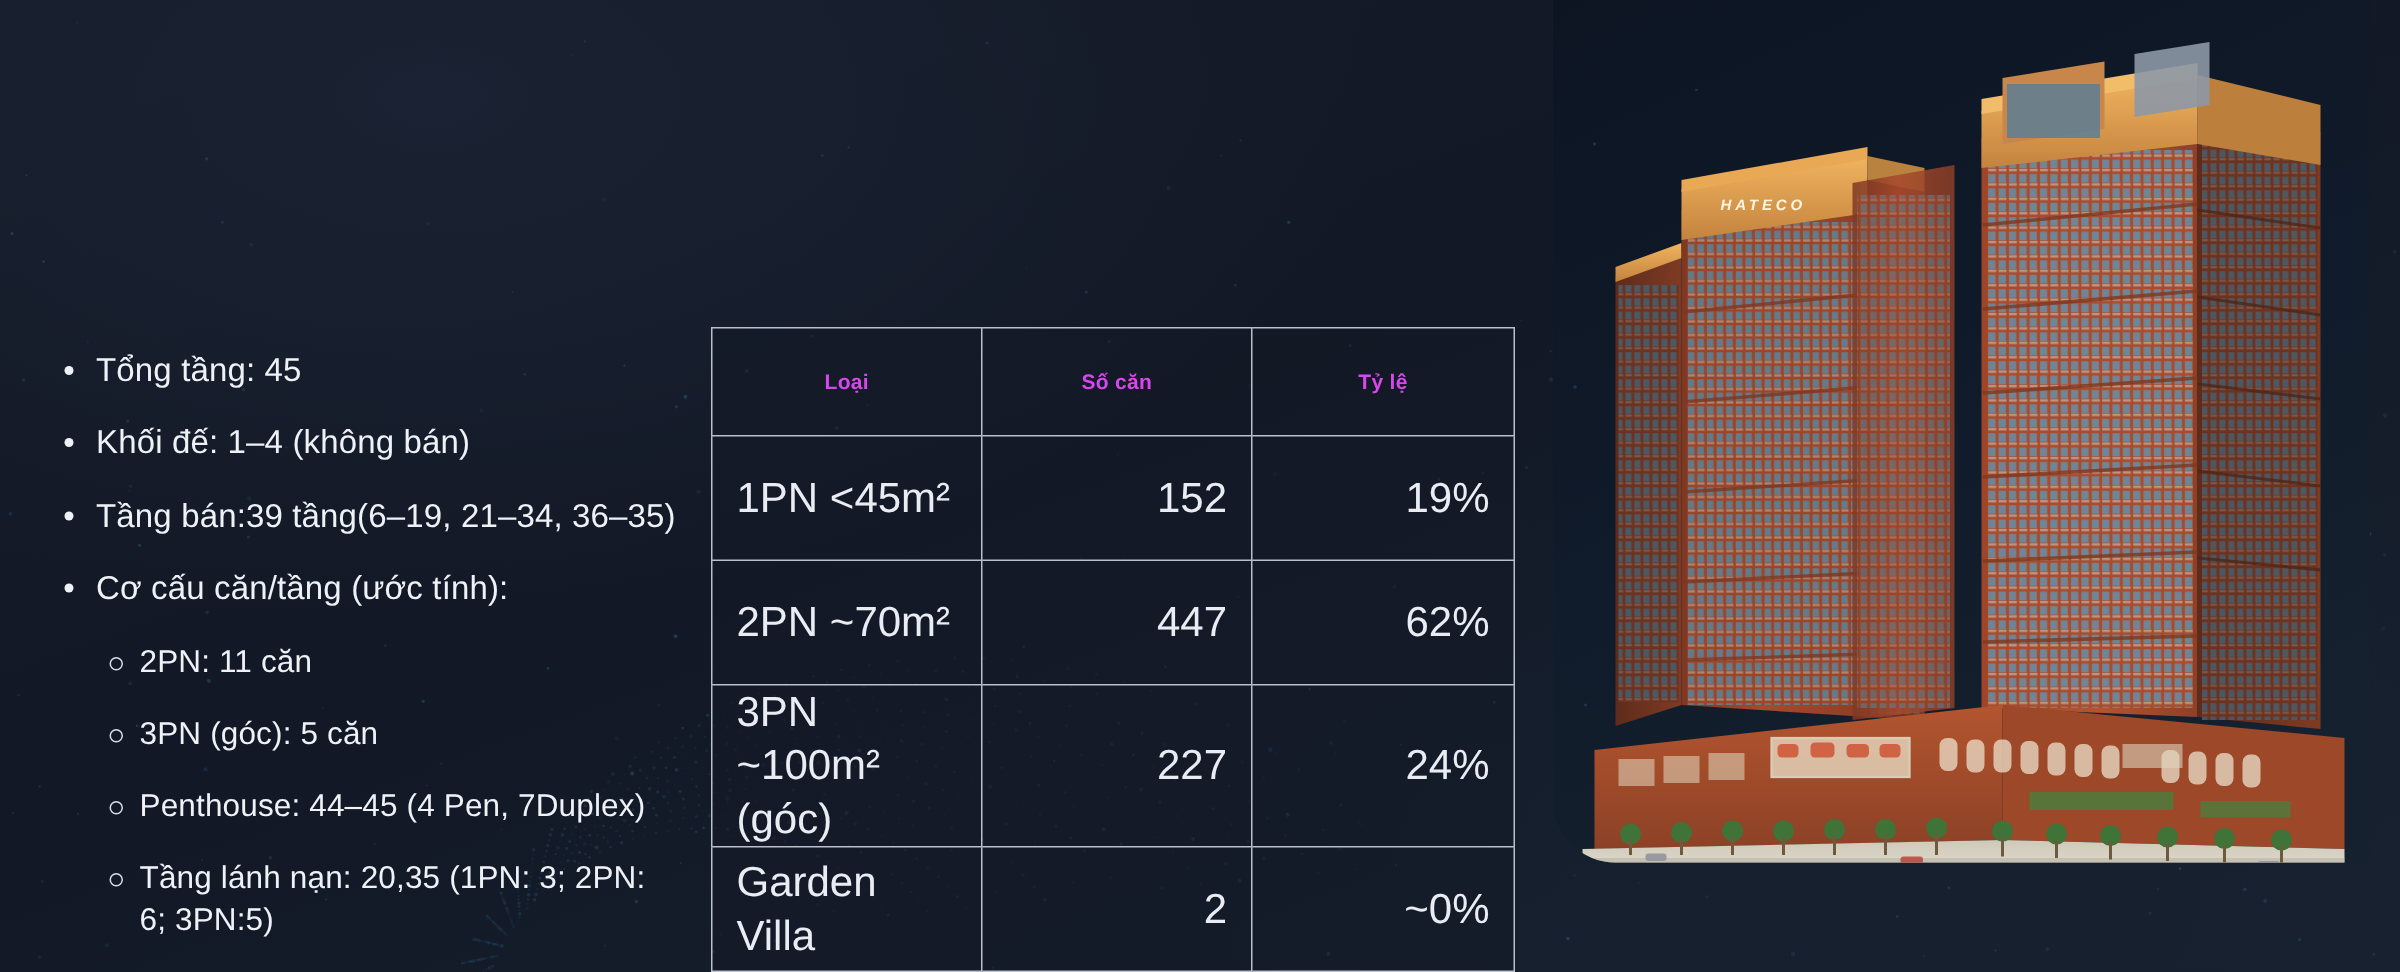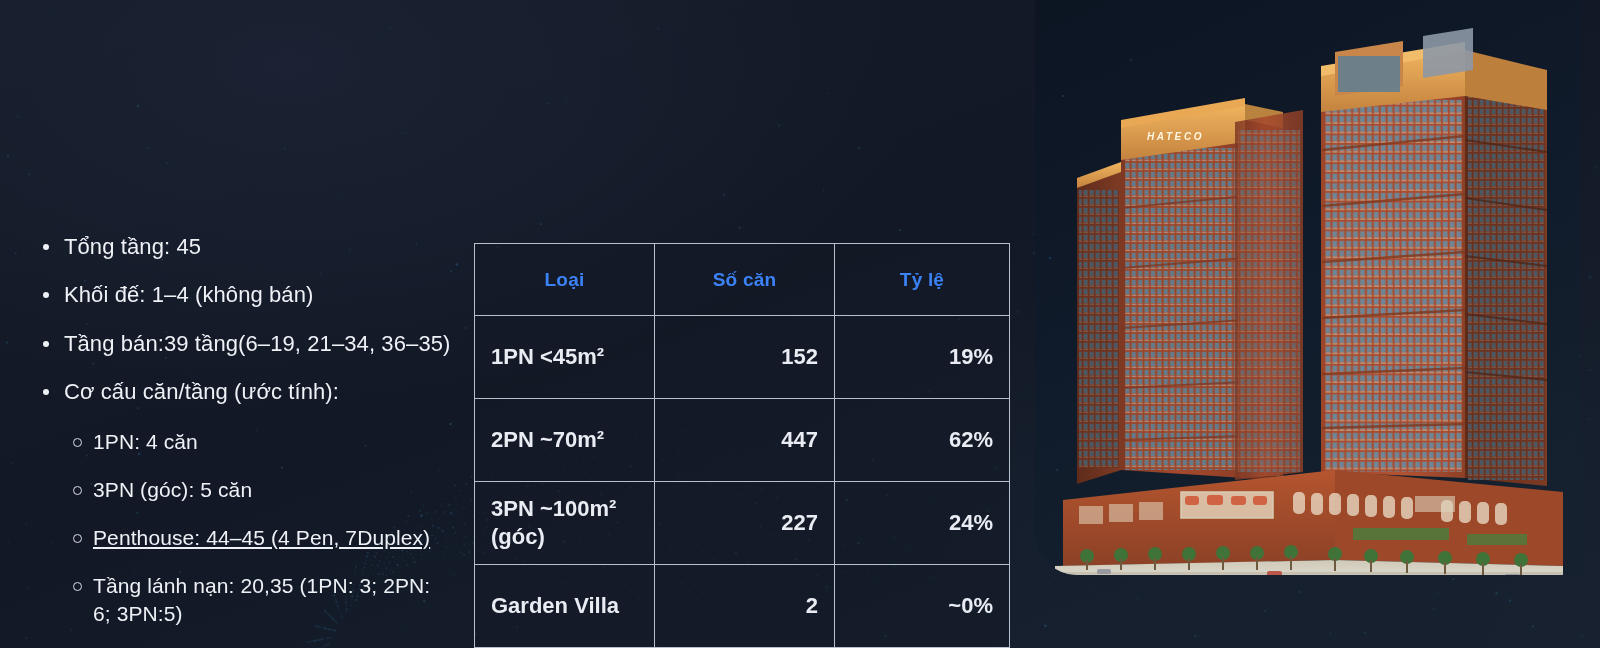--- a/index.html
+++ b/index.html
@@ -91,48 +91,48 @@
   ul.lvl2 > li::before {
     content: "";
     position: absolute;
     left: 9px;
     top: 10px;
     width: 7px; height: 7px;
     border-radius: 50%;
     border: 1.4px solid #d9dee7;
     background: transparent;
   }
-  li.wide { max-width: 430px; text-decoration: underline; }
+  li.wide { max-width: 430px; }
 
   
   #table-panel {
     flex: 0 0 auto;
     padding-top: 102px;
     margin-left: 12px;
   }
   table.unit-table {
     border-collapse: collapse;
     width: 535px;
     table-layout: fixed;
     background: rgba(20,26,38,.55);
   }
   table.unit-table th,
   table.unit-table td {
     border: 1px solid #b9c0cc;
     padding: 0 16px;
-    font-size: 22px;
-    font-weight: bold;
+    font-size: 28px;
+    font-weight: normal;
     vertical-align: middle;
   }
   table.unit-table thead th {
     height: 72px;
-    color: #3b82f6;
+    color: #d946ef;
     font-weight: bold;
     text-align: center;
-    font-size: 19px;
+    font-size: 14px;
     letter-spacing: .2px;
   }
   table.unit-table tbody td { height: 83px; color: #e9ecf2; }
   table.unit-table tbody td.type { text-align: left; line-height: 1.28; }
   table.unit-table tbody td.num,
   table.unit-table tbody td.pct { text-align: right; padding-left: 12px; }
   col.c-type { width: 180px; }
   col.c-num  { width: 180px; }
   col.c-pct  { width: 175px; }
 
@@ -987,21 +987,21 @@
         <span class="b-text">Khối đế: 1–4 (không bán)</span>
       </li>
       <li>
         <span class="b-text">Tầng bán:39 tầng(6–19, 21–34, 36–35)</span>
       </li>
       <li>
         <span class="b-text">Cơ cấu căn/tầng (ước tính):</span>
 
         <ul class="lvl2">
           <li>
-            <span>1PN:  4 căn</span>
+            <span>2PN: 11 căn</span>
           </li>
           <li>
             <span>3PN (góc): 5 căn</span>
           </li>
           <li class="wide">
             <span>Penthouse: 44–45 (4 Pen, 7Duplex)</span>
           </li>
           <li>
             <span>Tầng lánh nạn: 20,35 (1PN: 3; 2PN: 6; 3PN:5)</span>
           </li>

